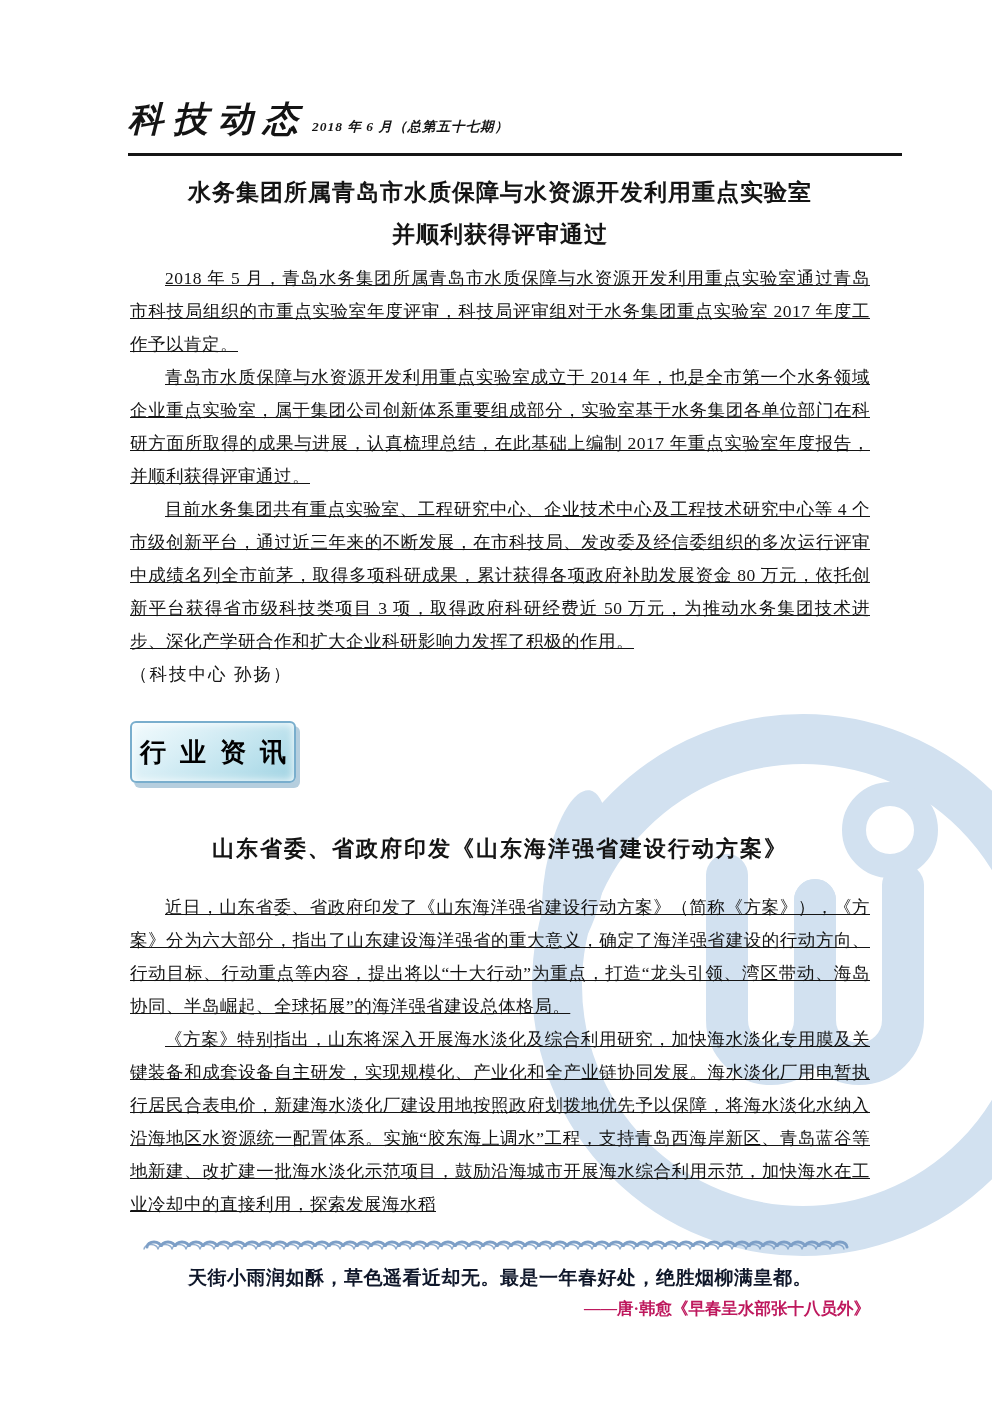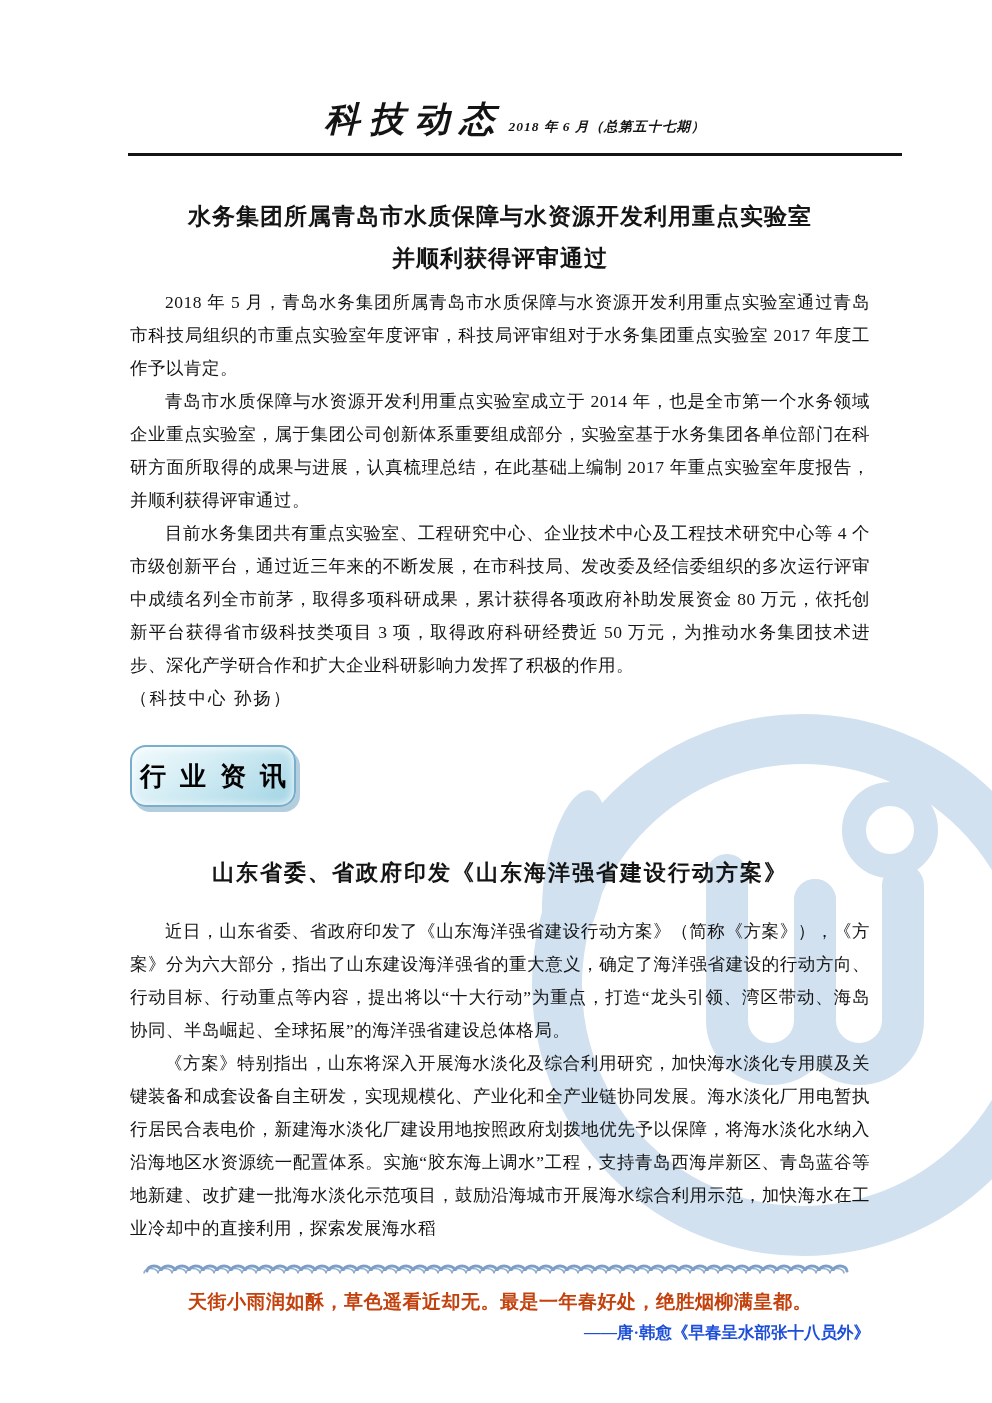--- a/index.html
+++ b/index.html
@@ -12,58 +12,59 @@
     color:#141414;
   }
   
   .watermark{
     position:absolute;left:505px;top:700px;
     pointer-events:none;
   }
   
   .mast{
     margin:96px 90px 0 128px;
-    text-align:center;
+    text-align:left;
     padding-bottom:10px;
     border-bottom:3px solid #151515;
     position:relative;z-index:2;
     white-space:nowrap;
   }
   .mast-title{
     font-style:italic;font-weight:700;
     font-size:35px;letter-spacing:10px;
   }
   .mast-issue{
     font-style:italic;font-weight:700;
     font-size:13.5px;letter-spacing:1px;margin-left:4px;
   }
   
   .content{margin:0 122px 0 130px;position:relative;z-index:2;}
   .art1-title{
-    margin-top:40px;
+    margin-top:16px;
     text-align:center;
     font-size:23px;font-weight:600;
     line-height:42px;letter-spacing:1px;
   }
   .body-text p{
     margin:0;padding:0;
     font-size:17.5px;line-height:33px;
     text-align:justify;text-indent:2em;
     letter-spacing:0.5px;
+    text-decoration:underline;
   }
   .art1-body{margin-top:6px;}
   .byline{
     font-size:17.5px;line-height:33px;
     padding-right:2px;letter-spacing:2px;
   }
   
   .badge{
     margin-top:30px;
     width:162px;height:58px;
-    border-radius:16px;
+    border-radius:6px;
     border:2px solid #79aecd;
     background:linear-gradient(145deg,#f2fbfd 0%,#d9eff6 35%,#b7dfeb 75%,#9fd2e2 100%);
     box-shadow:4px 5px 0 rgba(120,165,195,.55), inset 0 0 10px #ffffff;
     display:flex;align-items:center;justify-content:center;
   }
   .badge span{
     font-size:26px;font-weight:700;
     letter-spacing:14px;margin-right:-14px;
     color:#000;
   }
@@ -74,27 +75,27 @@
     font-size:22px;font-weight:600;
     letter-spacing:2px;line-height:36px;
   }
   .art2-body{margin-top:24px;}
   
   .wave-wrap{margin-top:14px;text-align:center;line-height:0;}
   .poem{
     margin-top:10px;
     text-align:center;
     font-weight:700;font-size:19px;line-height:30px;
-    color:#c2410c;letter-spacing:0.5px;
+    color:#0f172a;letter-spacing:0.5px;
   }
   .poem-attr{
     margin-top:2px;
     text-align:right;
     font-weight:700;font-size:16.5px;line-height:28px;
-    padding-right:0px;color:#1d4ed8;
+    padding-right:0px;color:#be185d;
   }
 </style>
 </head>
 <body>
 
 <div class="page">
 
   <svg class="watermark" width="600" height="620" viewBox="0 0 600 620" aria-hidden="true">
     <g fill="none" stroke="#d2e1f0">
       <circle cx="298" cy="285" r="246" stroke-width="50"></circle>

